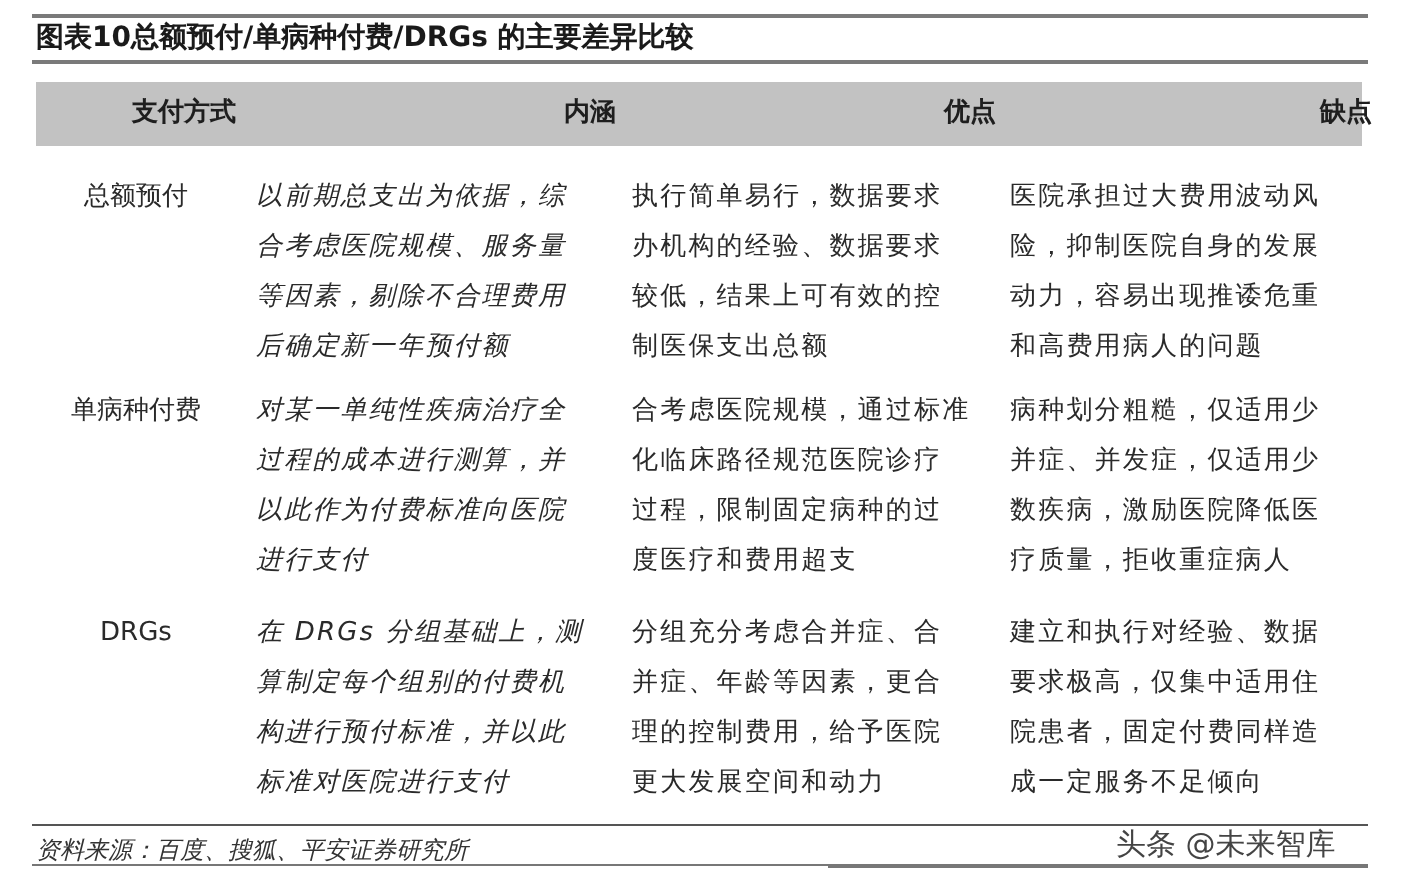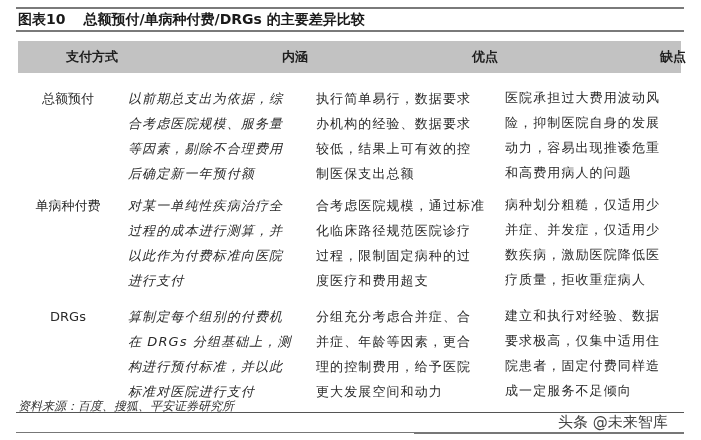--- a/index.html
+++ b/index.html
@@ -12,21 +12,21 @@
   .rule.top { top: 7px; height: 2px; }
   .rule.title-under { top: 30px; height: 2px; }
   .rule.src-top { top: 412px; height: 1px; background: #555; }
   .rule.src-bottom { top: 432px; height: 2px; width: 270px; left: 414px; background: #777; }
   .rule.src-bottom-left { top: 432px; height: 1px; left: 16px; width: 398px; background: #777; }
 
   .title {
     position: absolute; left: 18px; top: 9px; height: 21px; line-height: 21px;
     font-size: 14px; font-weight: bold; color: #1a1a1a; white-space: nowrap;
   }
-  .title .fig { margin-right: 18px; }
+  .title .fig { }
 
   .header {
     position: absolute; left: 18px; top: 41px; width: 663px; height: 32px;
     background: #c2c2c2; font-size: 13px; font-weight: bold; color: #1e1e1e;
   }
   .header .h { position: absolute; top: 0; height: 32px; line-height: 32px; text-align: right; }
   .h0 { left: 0; width: 100px; }
   .h1 { left: 110px; width: 180px; }
   .h2 { left: 300px; width: 180px; }
   .h3 { left: 488px; width: 180px; }
@@ -37,21 +37,21 @@
     position: absolute; width: 172px; line-height: 25px; letter-spacing: 1.1px;
   }
   .row .c1 { left: 110px; font-style: italic; }
   .row .c2 { left: 298px; }
   .row .c3 { left: 487px; font-family: Liberation Mono, monospace; }
   .r0 { top: 86px; }
   .r1 { top: 193px; }
   .r2 { top: 304px; }
 
   .source {
-    position: absolute; left: 18px; top: 397px; height: 19px; line-height: 19px;
+    position: absolute; left: 18px; top: 416px; height: 19px; line-height: 19px;
     font-size: 12px; font-style: italic; color: #333;
   }
   .watermark {
     position: absolute; left: 558px; top: 411px; height: 22px; line-height: 22px;
     font-size: 15px; color: #444; white-space: nowrap;
   }
 </style>
 </head>
 <body>
 
@@ -108,22 +108,22 @@
     <div>病种划分粗糙，仅适用少</div>
     <div>并症、并发症，仅适用少</div>
     <div>数疾病，激励医院降低医</div>
     <div>疗质量，拒收重症病人</div>
   </div>
 </div>
 
 <div class="row r2">
   <div class="label">DRGs</div>
   <div class="cell c1">
+    <div>在 DRGs 分组基础上，测</div>
     <div>算制定每个组别的付费机</div>
-    <div>在 DRGs 分组基础上，测</div>
     <div>构进行预付标准，并以此</div>
     <div>标准对医院进行支付</div>
   </div>
   <div class="cell c2">
     <div>分组充分考虑合并症、合</div>
     <div>并症、年龄等因素，更合</div>
     <div>理的控制费用，给予医院</div>
     <div>更大发展空间和动力</div>
   </div>
   <div class="cell c3">

